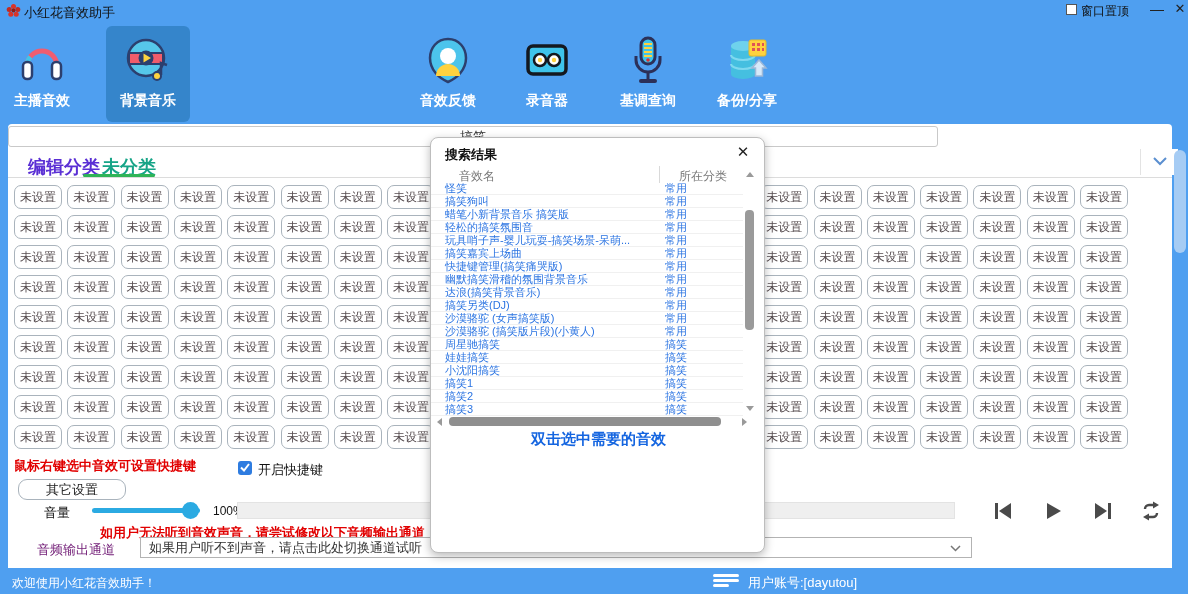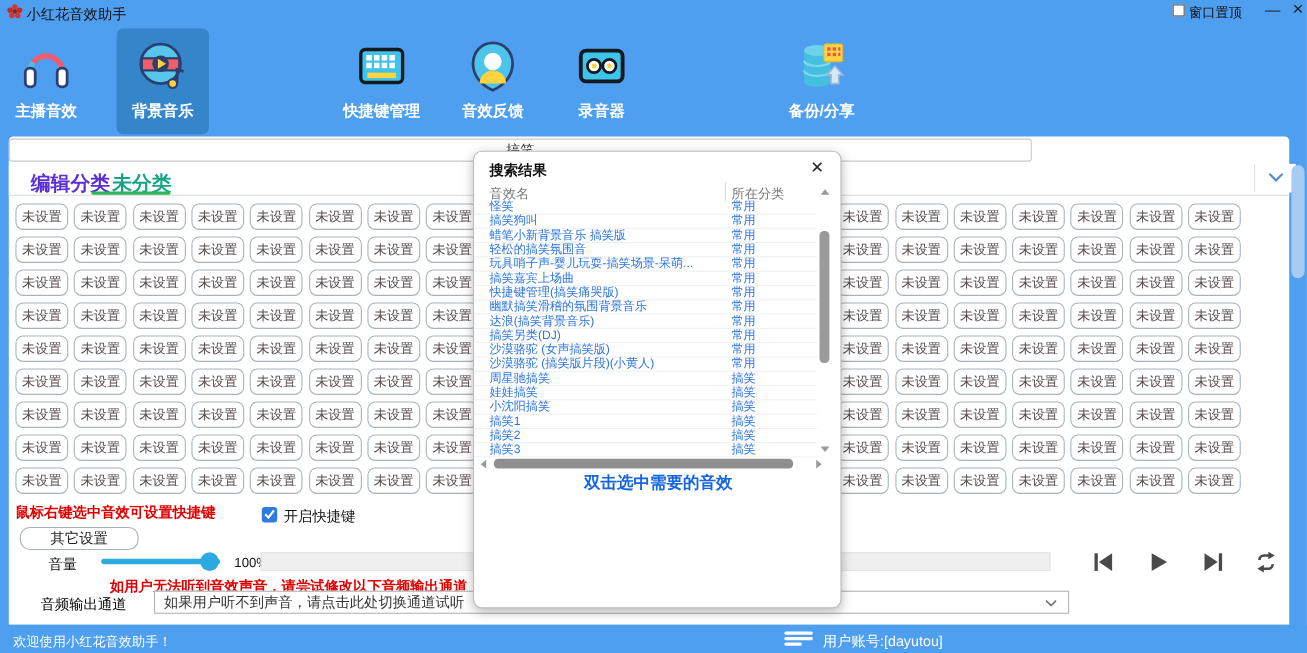--- a/index.html
+++ b/index.html
@@ -52,36 +52,36 @@
   .other-settings { position:absolute; left:18px; top:479px; width:108px; height:21px; background:#fff;
     border:1px solid #a9b3bc; border-radius:9px; font-size:13px; color:#222; cursor:pointer; }
 
   .volume-label { position:absolute; left:44px; top:504px; font-size:13px; color:#111; }
   .slider-track { position:absolute; left:92px; top:508px; width:108px; height:5px; background:#2baae2; border-radius:3px; }
   .slider-thumb { position:absolute; left:182px; top:502px; width:17px; height:17px; background:#2baae2; border-radius:50%; cursor:pointer; }
   .volume-value { position:absolute; left:213px; top:504px; font-size:12px; color:#111; }
   .volume-bar-bg { position:absolute; left:237px; top:502px; width:718px; height:17px; background:#efefef; border:1px solid #e3e3e3; }
 
   .audio-hint { position:absolute; left:100px; top:524px; font-size:13px; font-weight:bold; color:#e10000; }
-  .output-label { position:absolute; left:37px; top:541px; font-size:13px; color:#000000;font-family:Liberation Mono, monospace; }
+  .output-label { position:absolute; left:37px; top:541px; font-size:13px; color:#701a75;font-family:Liberation Mono, monospace; }
   .output-select { position:absolute; left:140px; top:537px; width:832px; height:21px; background:#fff; border:1px solid #b3b3b3;
     font-size:13px; color:#333; line-height:19px; padding-left:8px; cursor:pointer; }
   .output-select svg { position:absolute; right:10px; top:7px; }
 
   .pb { position:absolute; top:500px; width:24px; height:24px; cursor:pointer; }
 
   
   .right-scroll-thumb { position:absolute; left:1174px; top:150px; width:12px; height:103px; background:#a6ccf4; border-radius:6px; }
 
   
   .dialog { position:absolute; left:430px; top:137px; width:335px; height:416px; background:#fff; border:1px solid #bdbdbd;
     border-radius:8px; box-shadow:0 3px 10px rgba(0,0,0,0.28);text-decoration:underline; }
   .dialog-title { position:absolute; left:14px; top:8px; font-size:13px; font-weight:bold; color:#111; }
   .dialog-close { position:absolute; left:302px; top:5px; width:20px; height:20px; font-size:15px; color:#222; text-align:center; cursor:pointer; }
-  .col-head { position:absolute; top:30px; font-size:12px; color:#777; }
+  .col-head { position:absolute; top:30px; font-size:12px; color:#777;margin-left:14px; }
   .col-head-name { left:14px; }
   .col-head-cat { left:234px; }
   .col-sep { position:absolute; left:228px; top:28px; width:1px; height:17px; background:#d9d9d9; }
   .results { position:absolute; left:0; top:44px; width:312px; height:234px; overflow:hidden; }
   .result-row { position:relative; height:13px; border-bottom:1px solid #f0f0f0; cursor:pointer; }
   .result-name { position:absolute; left:14px; top:0; font-size:11px; line-height:12px; color:#2b74e2; white-space:nowrap; }
   .result-cat { position:absolute; left:234px; top:0; font-size:11px; line-height:12px; color:#2b74e2; }
   .vscroll-track { position:absolute; left:313px; top:30px; width:12px; height:248px; }
   .vscroll-up { position:absolute; left:2px; top:4px; width:0; height:0; border-left:4px solid transparent; border-right:4px solid transparent; border-bottom:5px solid #9a9a9a; }
   .vscroll-down { position:absolute; left:2px; top:238px; width:0; height:0; border-left:4px solid transparent; border-right:4px solid transparent; border-top:5px solid #9a9a9a; }
@@ -137,54 +137,53 @@
     </div>
     <div class="tool-item" style="left:0">
       <span><svg width="48" height="58" viewBox="0 0 48 58">
         <path d="M9 34 a15 15 0 0 1 30 0" fill="none" stroke="#ef5d71" stroke-width="5"></path>
         <path d="M9 34 a15 15 0 0 1 30 0" fill="none" stroke="#43c3ea" stroke-width="5" stroke-dasharray="10 37"></path>
         <rect x="5" y="30" width="9" height="17" rx="4" fill="#fff" stroke="#2c3f6e" stroke-width="2.5"></rect>
         <rect x="34" y="30" width="9" height="17" rx="4" fill="#fff" stroke="#2c3f6e" stroke-width="2.5"></rect>
       </svg></span>
       <span class="tool-label">主播音效</span>
     </div>
-    <div class="tool-item" style="left:305px">
-      <span><svg width="48" height="58" viewBox="0 0 48 58">
-        <rect x="5" y="13" width="38" height="30" rx="4" fill="#3ec3ea" stroke="#14181f" stroke-width="3"></rect>
-        <g fill="#fff">
-          <rect x="10" y="18" width="5" height="5"></rect>
-              <rect x="17" y="18" width="5" height="5"></rect>
-              <rect x="24" y="18" width="5" height="5"></rect>
-              <rect x="31" y="18" width="5" height="5"></rect>
-          <rect x="10" y="25" width="5" height="5"></rect>
-              <rect x="17" y="25" width="5" height="5"></rect>
-              <rect x="24" y="25" width="5" height="5"></rect>
-              <rect x="31" y="25" width="5" height="5"></rect>
-        </g>
-        <rect x="11" y="34" width="26" height="5" fill="#ffd23f"></rect>
-      </svg></span>
-      <span class="tool-label">快捷键管理</span>
-    </div>
     <div class="tool-item" style="left:505px">
       <span><svg width="48" height="58" viewBox="0 0 48 58">
         <rect x="5" y="14" width="38" height="28" rx="5" fill="#3ec3ea" stroke="#14181f" stroke-width="3.5"></rect>
         <circle cx="17" cy="28" r="6" fill="#fff" stroke="#14181f" stroke-width="2.5"></circle>
         <circle cx="31" cy="28" r="6" fill="#fff" stroke="#14181f" stroke-width="2.5"></circle>
         <circle cx="17" cy="28" r="2.2" fill="#ffd23f"></circle>
             <circle cx="31" cy="28" r="2.2" fill="#ffd23f"></circle>
       </svg></span>
       <span class="tool-label">录音器</span>
     </div>
     <div class="tool-item" style="left:406px">
       <span><svg width="48" height="58" viewBox="0 0 48 58">
         <path d="M24 7 C35 7 42 16 42 26 C42 38 33 46 24 50 C15 46 6 38 6 26 C6 16 13 7 24 7 z" fill="#4cc4ec" stroke="#2c3f6e" stroke-width="2.5"></path>
         <circle cx="24" cy="24" r="8" fill="#fff"></circle>
         <path d="M12 44 a12 12 0 0 1 24 0 z" fill="#ffd23f"></path>
       </svg></span>
       <span class="tool-label">音效反馈</span>
+    </div>
+    <div class="tool-item" style="left:606px">
+      <span><svg width="48" height="58" viewBox="0 0 48 58">
+        <rect x="17" y="6" width="14" height="26" rx="7" fill="#3ec3ea" stroke="#2c3058" stroke-width="3"></rect>
+        <g stroke="#ffd23f" stroke-width="2">
+              <line x1="20" y1="12" x2="28" y2="12"></line>
+              <line x1="20" y1="16" x2="28" y2="16"></line>
+              <line x1="20" y1="20" x2="28" y2="20"></line>
+              <line x1="20" y1="24" x2="28" y2="24"></line>
+            </g>
+        <circle cx="24" cy="28" r="1.8" fill="#e03030"></circle>
+        <path d="M12 24 v4 a12 12 0 0 0 24 0 v-4" fill="none" stroke="#2c3058" stroke-width="3"></path>
+        <line x1="24" y1="40" x2="24" y2="47" stroke="#2c3058" stroke-width="3"></line>
+        <rect x="15" y="47" width="18" height="4" rx="2" fill="#2c3058"></rect>
+      </svg></span>
+      <span class="tool-label">基调查询</span>
     </div>
     <div class="tool-item" style="left:705px">
       <span><svg width="48" height="58" viewBox="0 0 48 58">
         <path d="M8 14 v28 a12 5 0 0 0 24 0 v-28" fill="#45bfe0"></path>
         <ellipse cx="20" cy="14" rx="12" ry="5" fill="#6fd2ec"></ellipse>
         <path d="M8 23 a12 5 0 0 0 24 0 M8 32 a12 5 0 0 0 24 0" fill="none" stroke="#7fd9ef" stroke-width="2"></path>
         <rect x="26" y="8" width="17" height="16" rx="2" fill="#ffd23f" stroke="#e5b92a" stroke-width="1"></rect>
         <g fill="#e05555">
               <rect x="29" y="11" width="3" height="3"></rect>
               <rect x="34" y="11" width="3" height="3"></rect>

